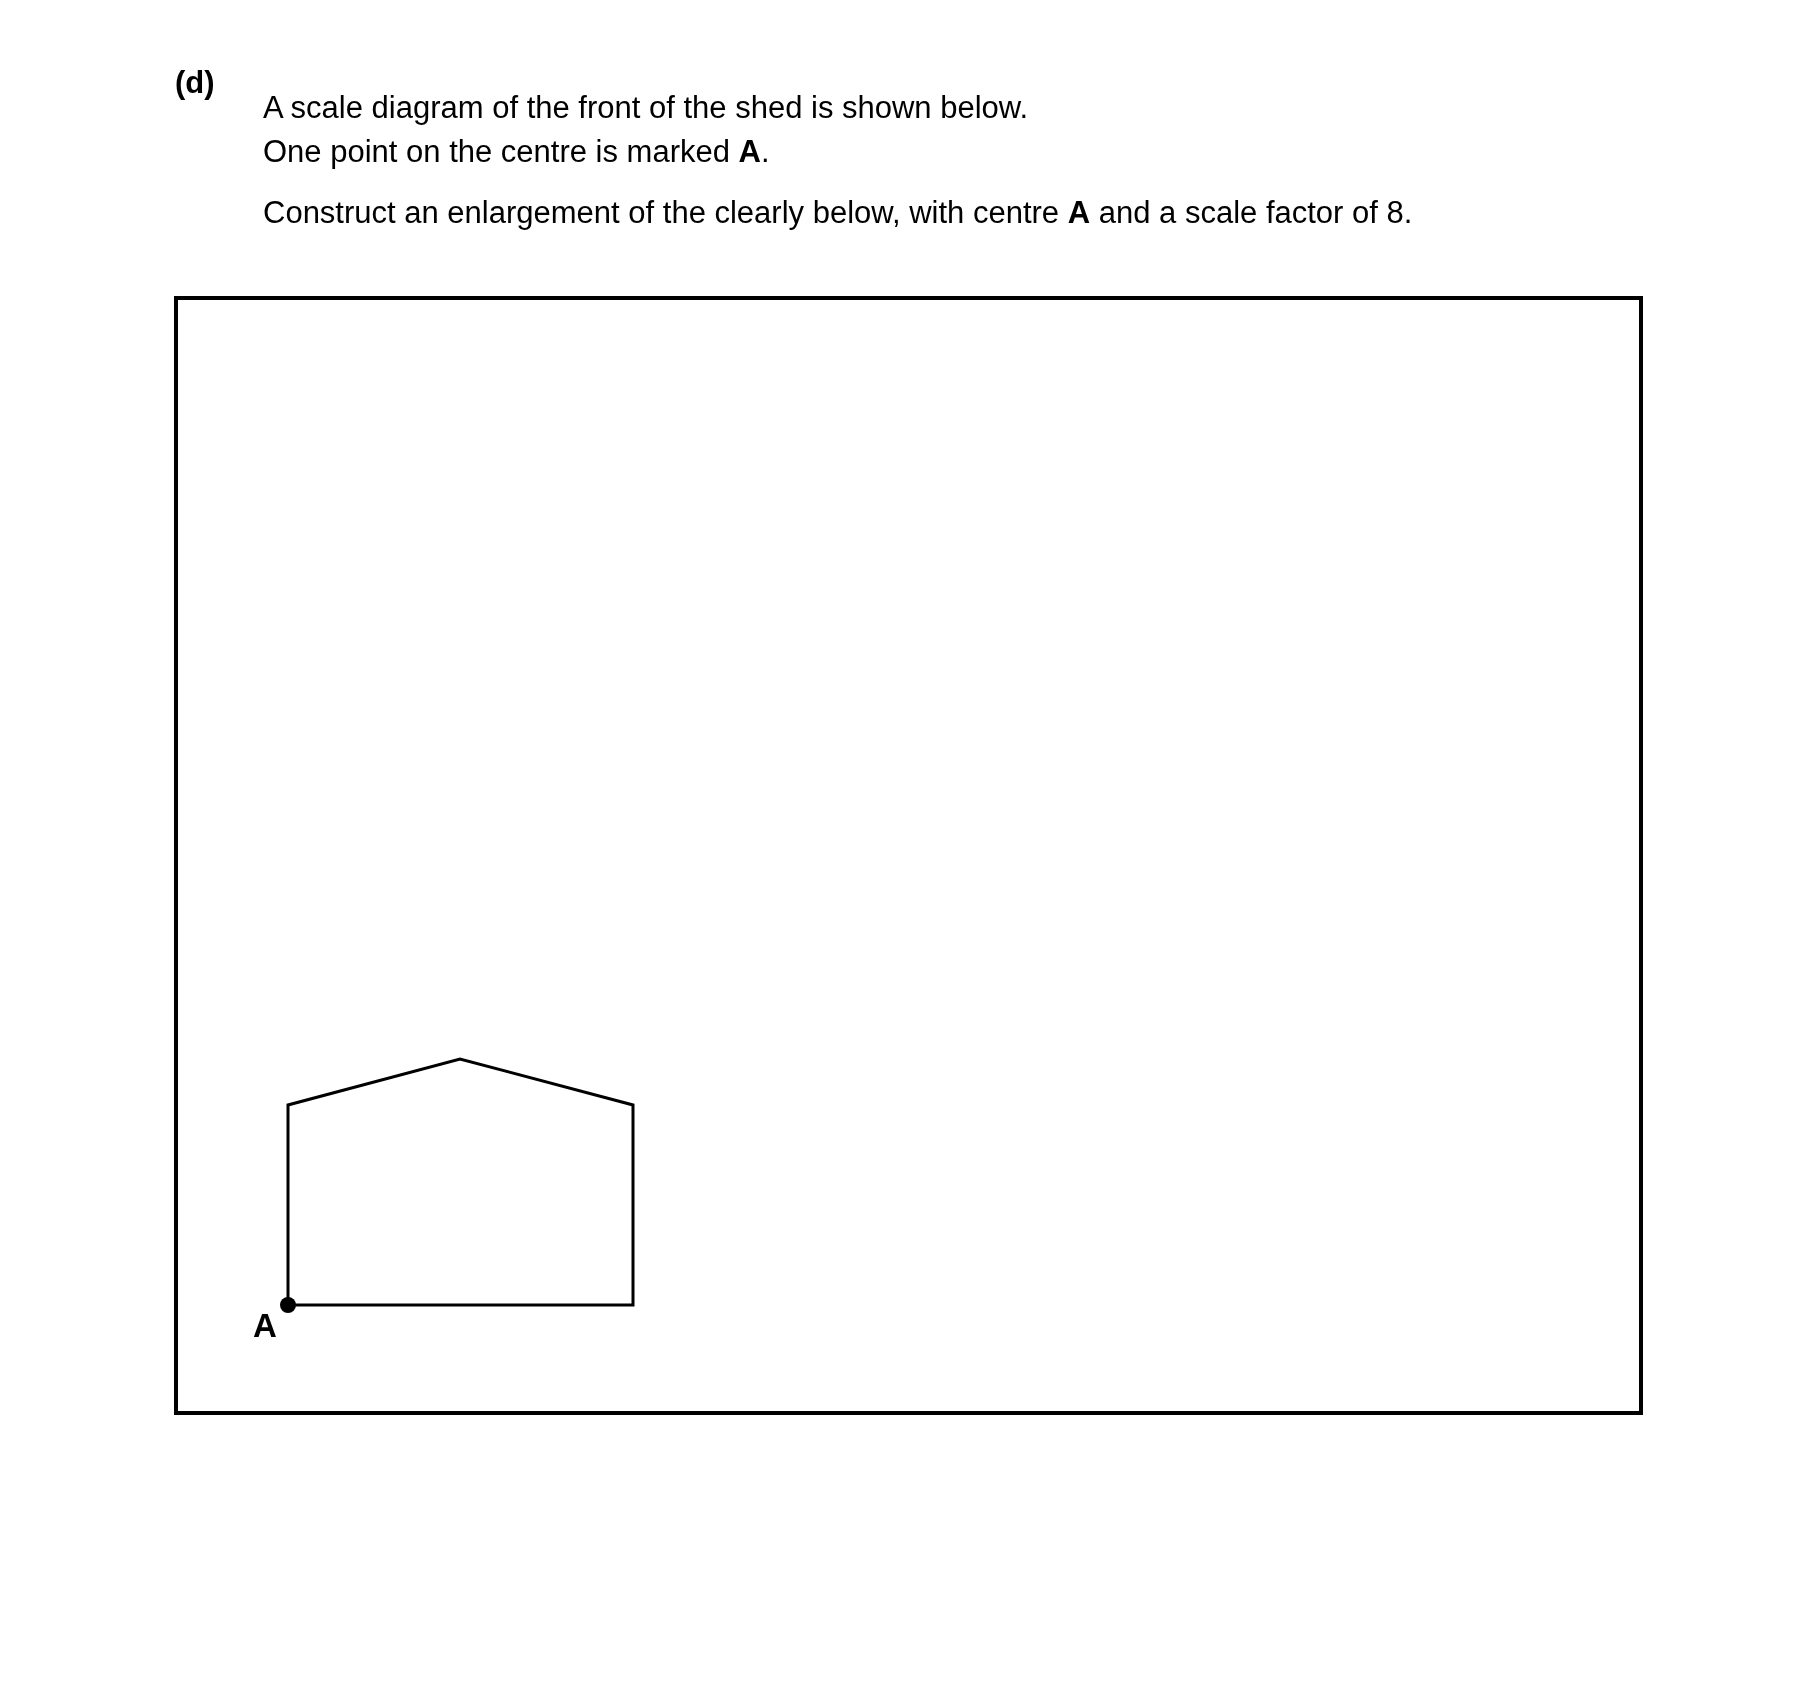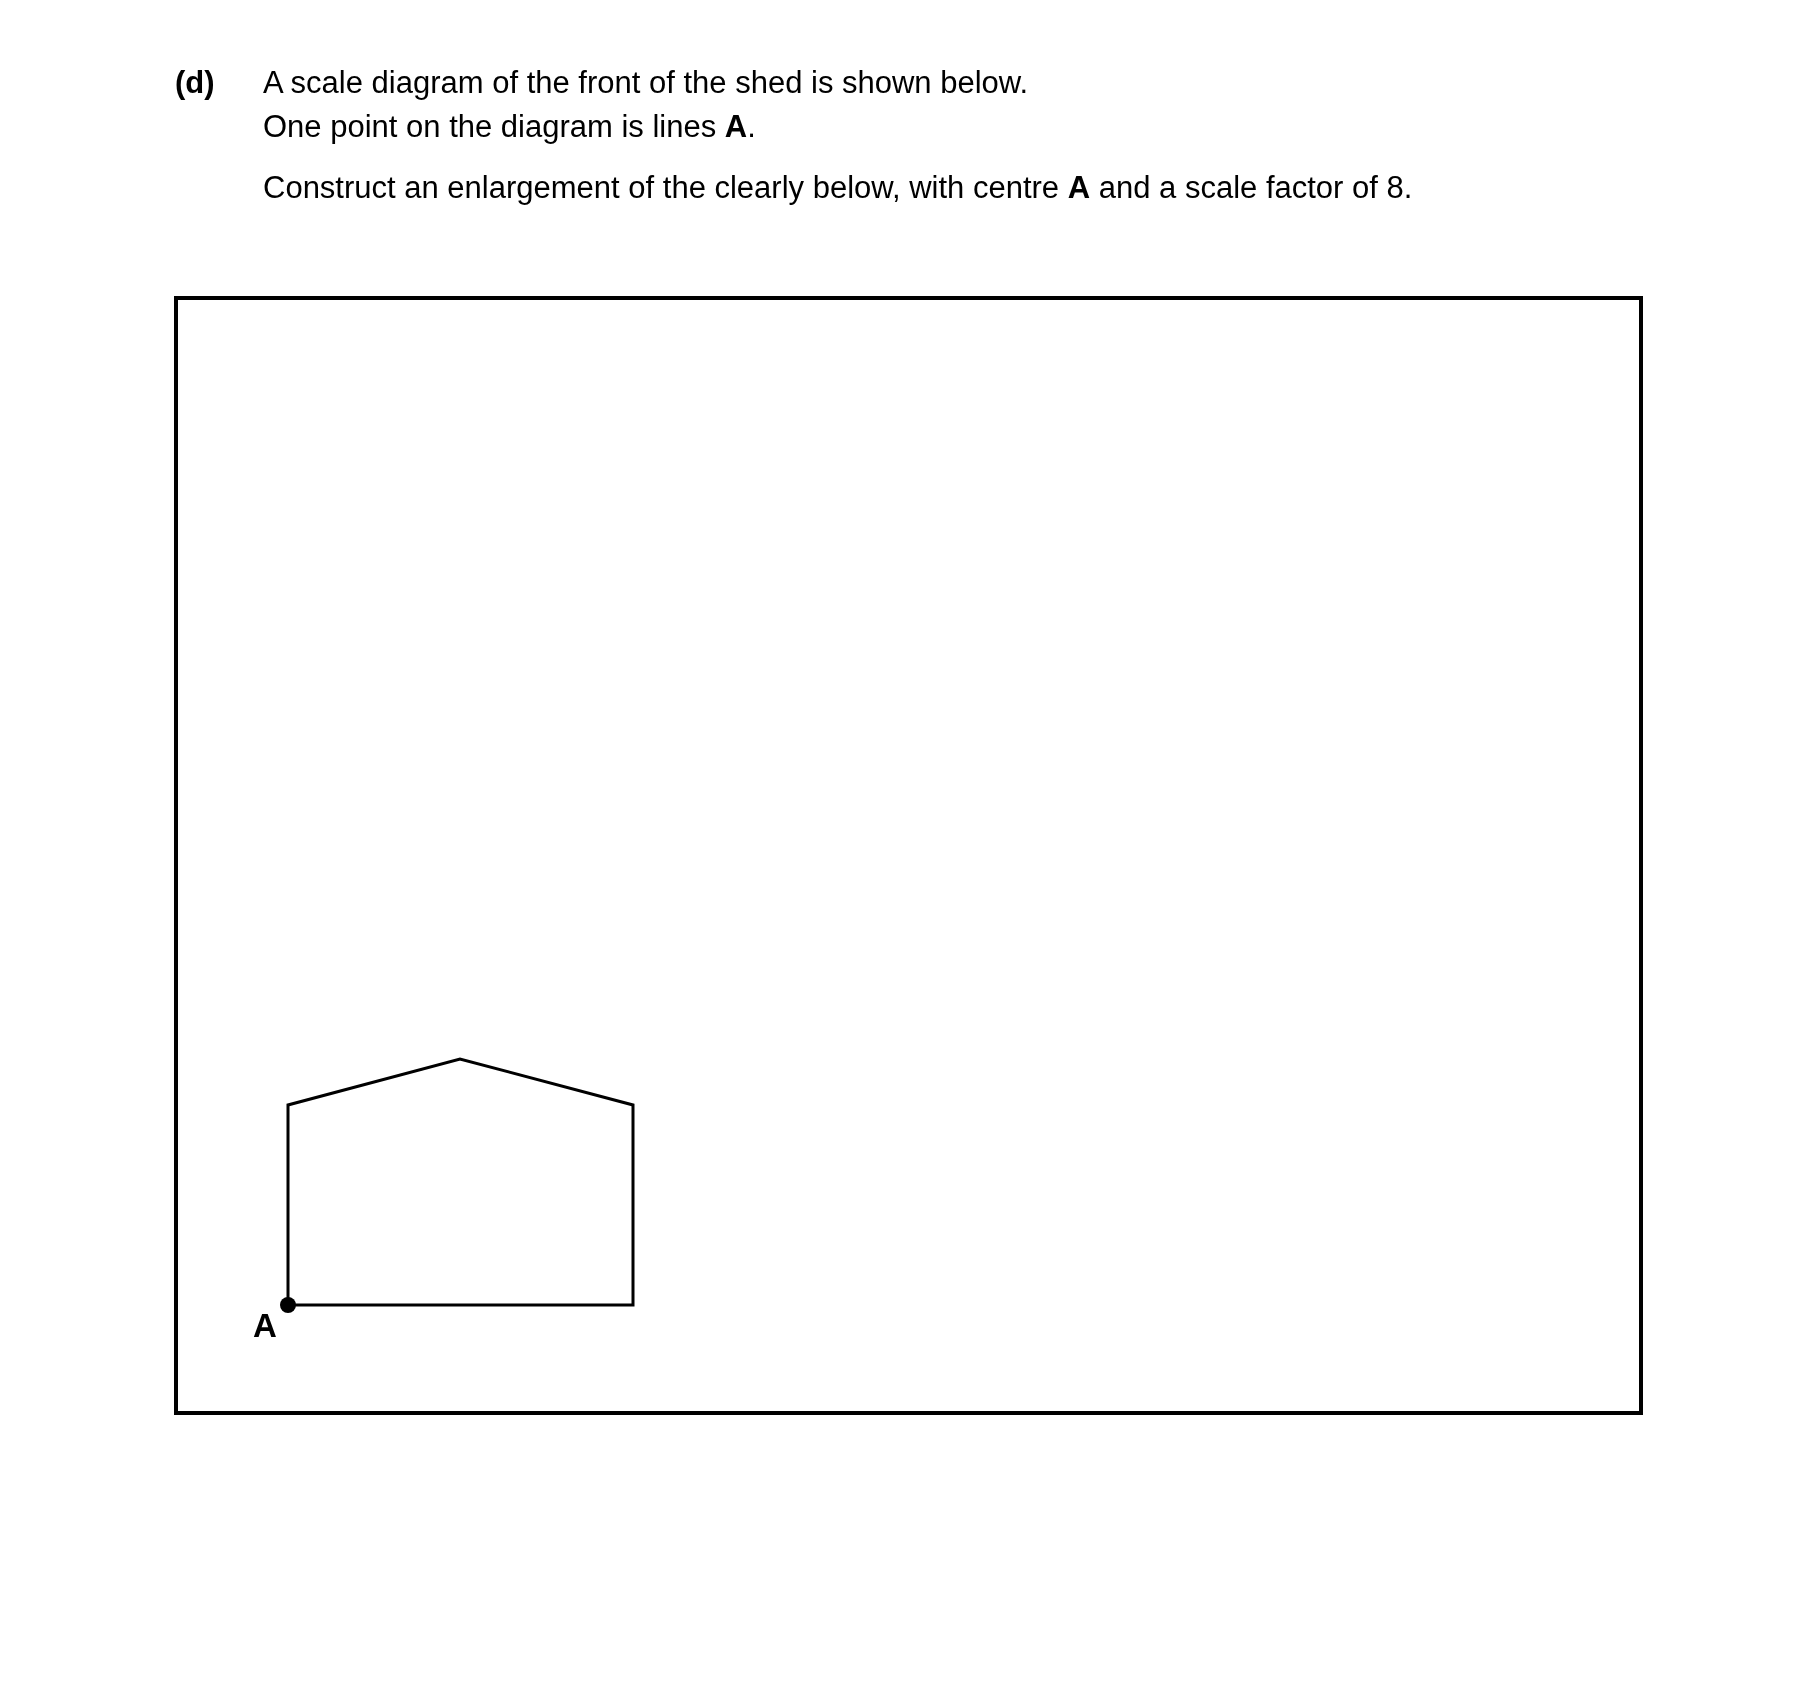--- a/index.html
+++ b/index.html
@@ -24,20 +24,21 @@
     font-size: 31px;
     line-height: 44px;
   }
   .q-label {
     flex: 0 0 88px;
     width: 88px;
     font-weight: 700;
   }
   .q-body {
     max-width: 1450px;
+    margin-top: 25px;
   }
   .q-para {
     margin: 0;
   }
   .q-para2 {
     margin-top: 17px;
   }
   .q-body b {
     font-weight: 700;
   }
@@ -71,21 +72,21 @@
 </head>
 <body>
 
 <div class="page">
 
   <div class="question">
     <span class="q-label">(d)</span>
     <div class="q-body">
       <p class="q-para">
         <span>A scale diagram of the front of the shed is shown below.</span><br>
-        <span><span>One point on the diagram is lines </span><b>A</b><span>.</span></span>
+        <span><span>One point on the centre is marked </span><b>A</b><span>.</span></span>
       </p>
       <p class="q-para q-para2">
         <span><span>Construct an enlargement of the clearly below, with centre </span><b>A</b><span> and a scale factor of 8.</span></span><br>
       </p>
     </div>
   </div>
 
   <div class="answer-box"></div>
 
   <svg class="diagram-svg" viewBox="0 0 1818 1690" xmlns="http://www.w3.org/2000/svg">

